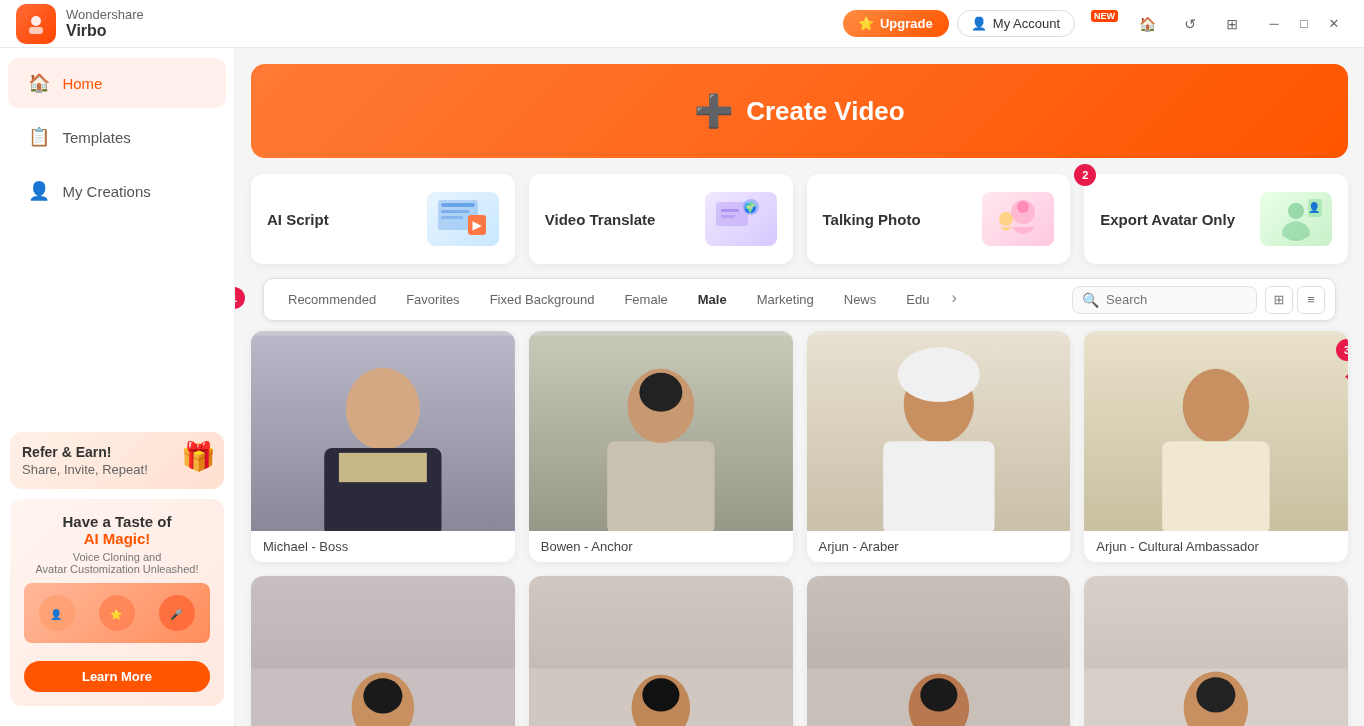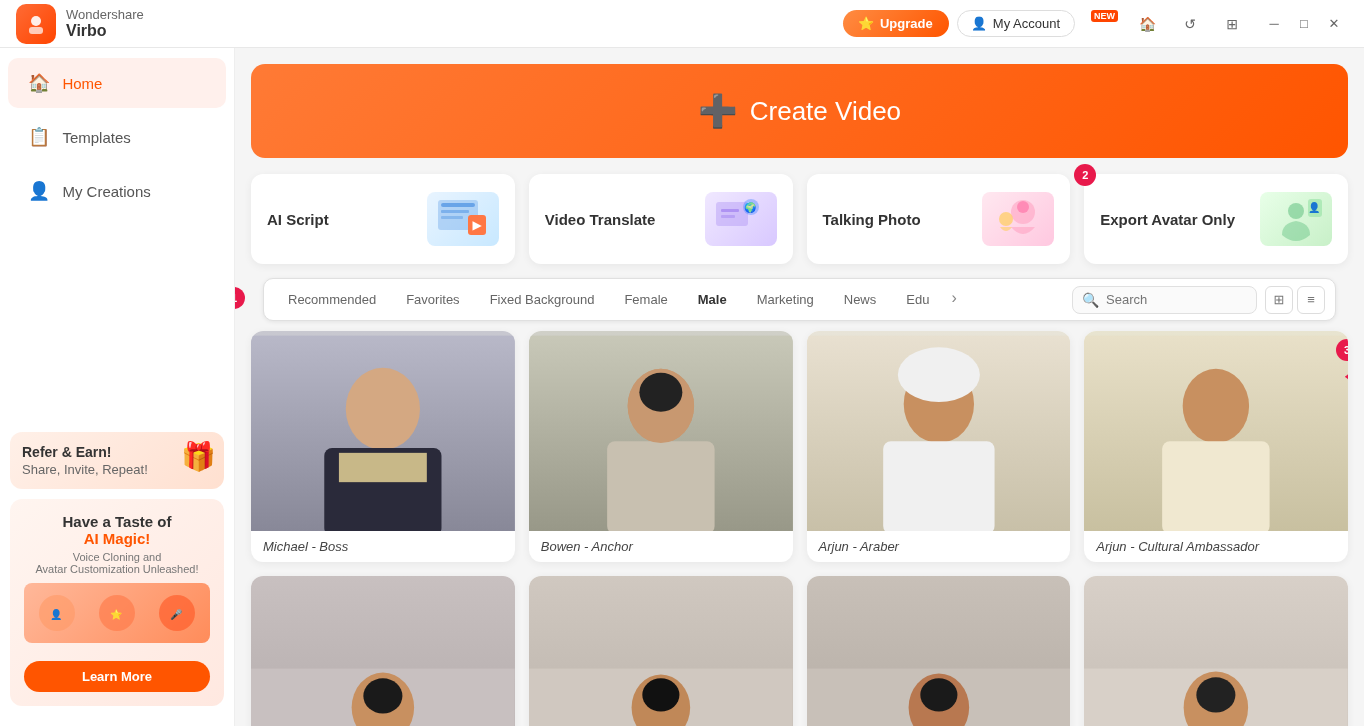--- a/index.html
+++ b/index.html
@@ -95,21 +95,21 @@
 
     
     .hero-banner {
       background: linear-gradient(135deg, #ff7a35, #ff5500);
       margin: 16px; border-radius: 14px;
       display: flex; align-items: center; justify-content: center;
       padding: 28px; cursor: pointer; flex-shrink: 0;
     }
     .hero-content { display: flex; align-items: center; gap: 12px; }
     .hero-icon { font-size: 32px; }
-    .hero-text { font-size: 26px; font-weight: 400; color: white; }
+    .hero-text { font-size: 26px; font-weight: 700; color: white; }
 
     
     .feature-cards {
       display: flex; gap: 14px; margin: 0 16px; flex-shrink: 0;
     }
     .feature-card {
       flex: 1; background: white; border-radius: 12px;
       padding: 18px 16px; display: flex; align-items: center;
       justify-content: space-between; cursor: pointer;
       box-shadow: 0 2px 8px rgba(0,0,0,0.06);
@@ -159,21 +159,21 @@
     }
     .avatar-card {
       background: white; border-radius: 12px; overflow: hidden;
       cursor: pointer; box-shadow: 0 2px 8px rgba(0,0,0,0.06);
     }
     .avatar-img {
       width: 100%; height: 200px;
       object-fit: cover; display: flex; align-items: center; justify-content: center;
       font-size: 40px;
     }
-    .avatar-name { padding: 8px 12px; font-size: 13px; color: #444; font-weight: 500; font-style: italic; }
+    .avatar-name { padding: 8px 12px; font-size: 13px; color: #444; font-weight: 500; }
 
     
     .av1 { background: linear-gradient(180deg, #c8c8d0 0%, #a8a8b8 100%); }
     .av2 { background: linear-gradient(180deg, #d0d0c8 0%, #b0b0a0 100%); }
     .av3 { background: linear-gradient(180deg, #e8e4d8 0%, #d0c8b8 100%); }
     .av4 { background: linear-gradient(180deg, #e8e4d0 0%, #d0c8a8 100%); }
     .av5 { background: linear-gradient(180deg, #c8c0c0 0%, #b0a8a8 100%); }
     .av6 { background: linear-gradient(180deg, #d0c8c0 0%, #b8b0a8 100%); }
     .av7 { background: linear-gradient(180deg, #c8c0b8 0%, #b0a8a0 100%); }
     .av8 { background: linear-gradient(180deg, #d8d0c8 0%, #c0b8b0 100%); }

